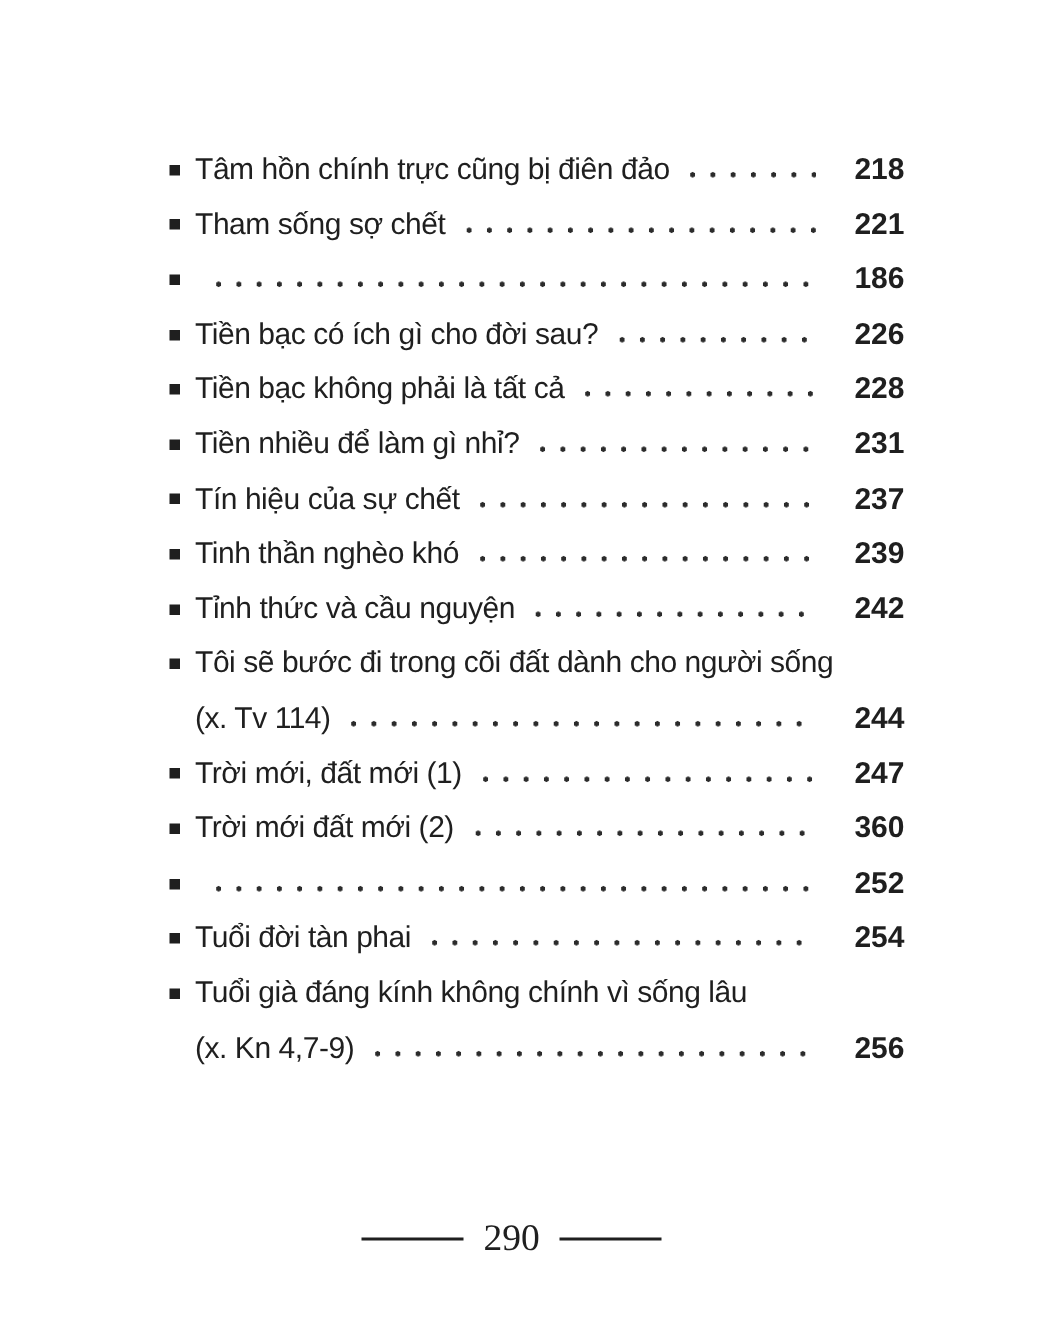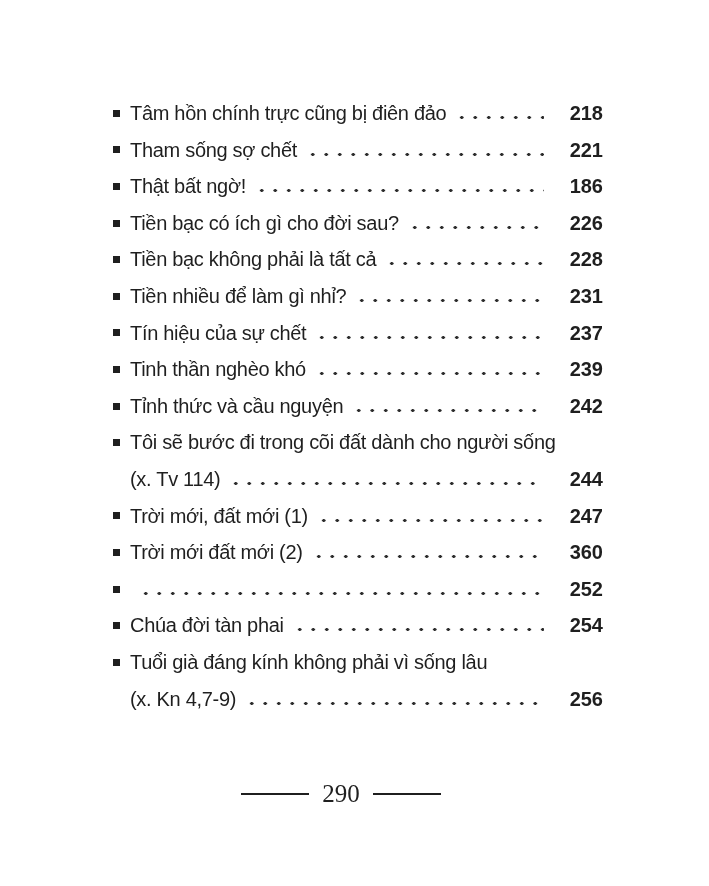--- a/index.html
+++ b/index.html
@@ -61,21 +61,21 @@
   }
   .pagenum {
     flex: none;
     width: 50px;
     text-align: right;
     letter-spacing: 0;
     font-weight: bold;
   }
   .footer {
     position: absolute;
-    top: 780px;
+    top: 812px;
     left: 0;
     width: 682px;
     display: flex;
     justify-content: center;
     align-items: center;
     gap: 13px;
     font-family: "Liberation Serif", serif;
     font-size: 25px;
     color: #1f1f1f;
   }
@@ -100,21 +100,20 @@
 
     <div class="row">
       <span class="bullet"></span>
       <span class="title">Tham sống sợ chết</span>
       <span class="leader"></span>
       <span class="pagenum">221</span>
     </div>
 
     <div class="row">
       <span class="bullet"></span>
-      <span class="title">Thật bất ngờ!</span>
       <span class="leader"></span>
       <span class="pagenum">186</span>
     </div>
 
     <div class="row">
       <span class="bullet"></span>
       <span class="title">Tiền bạc có ích gì cho đời sau?</span>
       <span class="leader"></span>
       <span class="pagenum">226</span>
     </div>
@@ -181,28 +180,28 @@
     </div>
 
     <div class="row">
       <span class="bullet"></span>
       <span class="leader"></span>
       <span class="pagenum">252</span>
     </div>
 
     <div class="row">
       <span class="bullet"></span>
-      <span class="title">Chúa đời tàn phai</span>
+      <span class="title">Tuổi đời tàn phai</span>
       <span class="leader"></span>
       <span class="pagenum">254</span>
     </div>
 
     <div class="row">
       <span class="bullet"></span>
-      <span class="title">Tuổi già đáng kính không phải vì sống lâu</span>
+      <span class="title">Tuổi già đáng kính không chính vì sống lâu</span>
     </div>
     <div class="row">
       <span class="indent"></span>
       <span class="title">(x. Kn 4,7-9)</span>
       <span class="leader"></span>
       <span class="pagenum">256</span>
     </div>
 
   </div>
 

